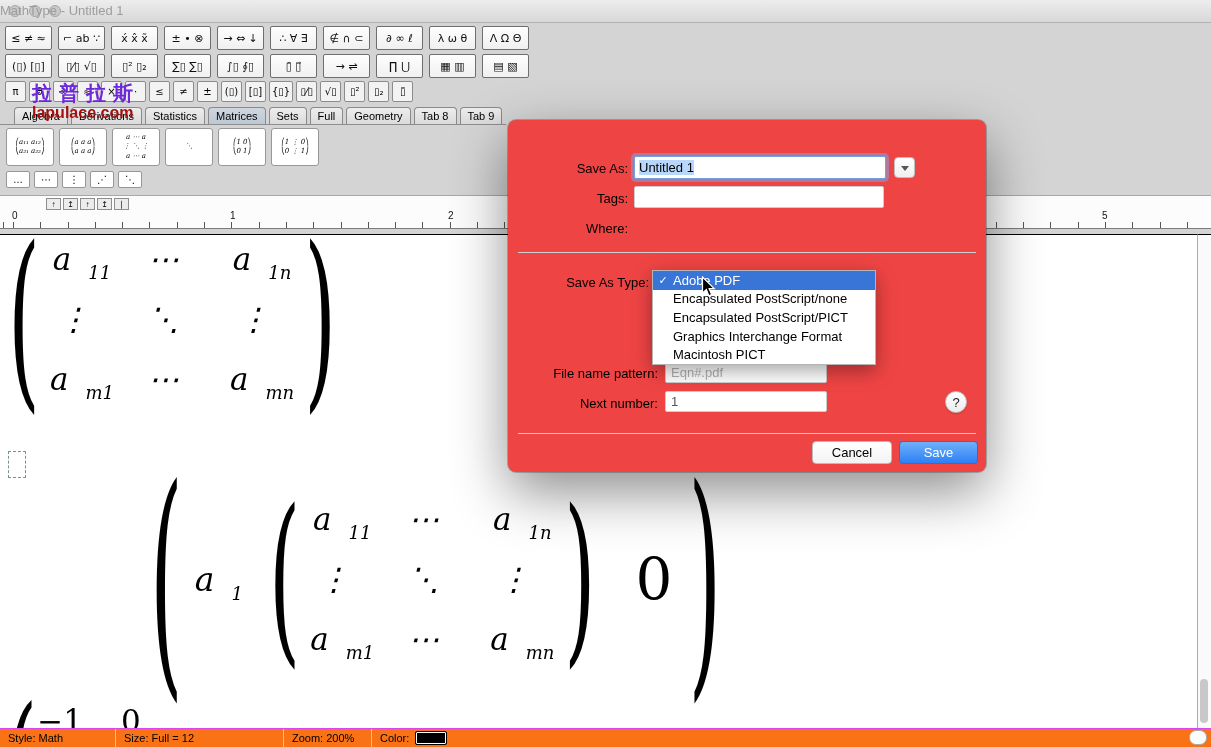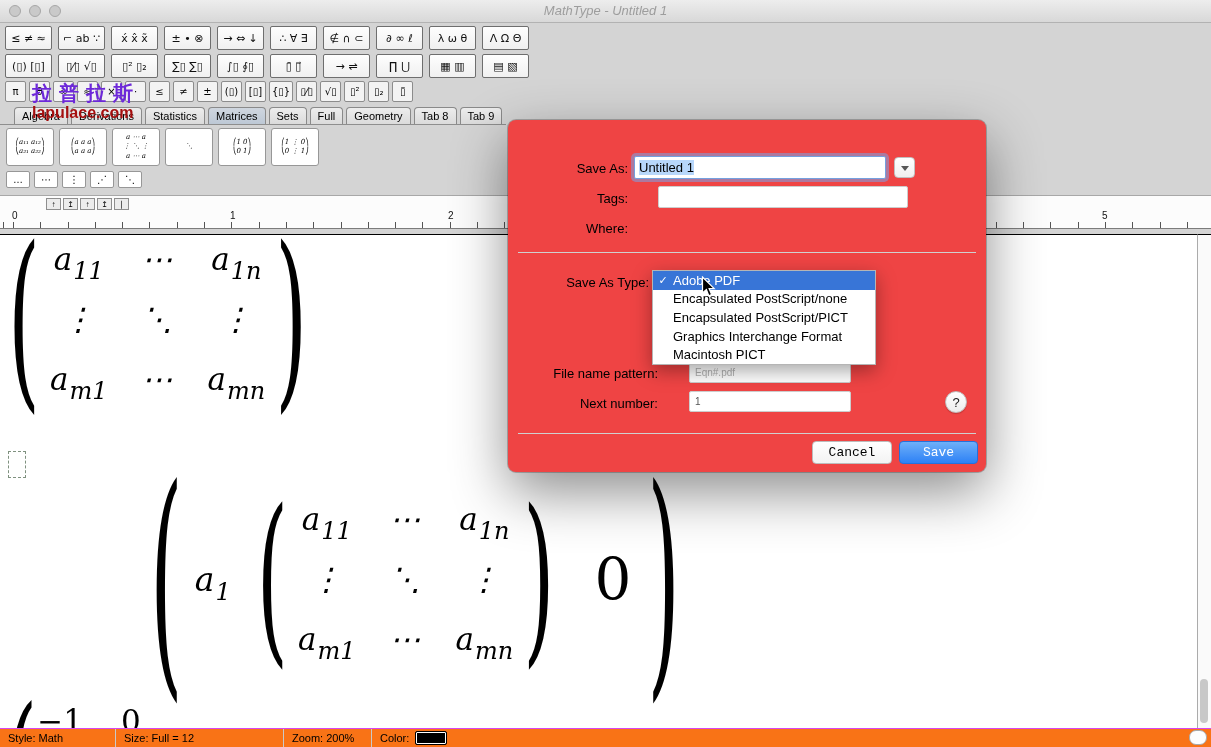--- a/index.html
+++ b/index.html
@@ -8,21 +8,21 @@
     background:#d4d4d4; font-family:"Liberation Sans", sans-serif;
     -webkit-font-smoothing:antialiased; color:#000;
   }
   
   .titlebar { position:absolute; top:0; left:0; right:0; height:22px;
     background:linear-gradient(#ededed,#d8d8d8); border-bottom:1px solid #b2b2b2; }
   .tl { position:absolute; top:5px; width:12px; height:12px; border-radius:50%;
     background:#c9c9c9; border:1px solid #a7a7a7; box-sizing:border-box; }
   .tl.c1{left:9px}.tl.c2{left:29px}.tl.c3{left:49px}
   .wtitle { position:absolute; left:0; right:0; top:0; height:22px; line-height:22px;
-    text-align:center; font-size:13px; color:#9d9d9d;font-style:italic; }
+    text-align:left; font-size:13px; color:#9d9d9d; }
   
   .tbrow { position:absolute; left:5px; display:flex; gap:6px; }
   .tb1{top:26px}.tb2{top:54px}
   .tbtn { width:47px; height:24px; background:linear-gradient(#fefefe,#f0f0f0);
     border:1px solid #6e6e6e; border-radius:2px; font-size:11px; line-height:1;
     display:flex; align-items:center; justify-content:center; padding:0;
     font-family:"DejaVu Sans",sans-serif; color:#101010; }
   .tb3 { position:absolute; top:81px; left:5px; display:flex; gap:3px; }
   .sbtn { min-width:21px; height:21px; padding:0 2px; background:#f3f3f3;
     border:1px solid #8c8c8c; border-radius:2px; font-size:10px;
@@ -59,21 +59,21 @@
   
   .canvas { position:absolute; top:234px; left:0; right:13px; bottom:18px;
     background:#fff; border-top:1px solid #000; overflow:hidden;
     font-family:"DejaVu Serif",serif; }
   .eq { position:absolute; display:flex; align-items:center; }
   .sp { display:inline-block; font-family:"DejaVu Serif",serif; font-weight:400;
     transform:scaleY(var(--sy,2.3)); }
   .mgrid { display:grid; grid-template-columns:auto auto auto; column-gap:34px;
     row-gap:24px; justify-items:center; align-items:center;
     font:italic 31px "DejaVu Serif",serif; margin:0 10px; }
-  .cs { font-size:24px; font-style:italic; position:relative; top:9px; margin-left:1px; }
+  .cs { font-size:18px; font-style:italic; position:relative; top:9px; margin-left:17px; }
   .selbox { position:absolute; left:8px; top:216px; width:16px; height:25px;
     border:1px dashed #7f917f; }
   .a1term { font:italic 33px "DejaVu Serif",serif; margin:0 26px 0 12px; }
   .zeroterm { font:400 58px "DejaVu Serif",serif; margin:0 16px 0 40px; }
   .prow { margin-top:16px; font:400 31px "DejaVu Serif",serif; display:flex; gap:38px; }
   
   .vscroll { position:absolute; top:234px; right:0; width:13px; bottom:18px;
     background:#fafafa; border-left:1px solid #ababab; border-top:1px solid #000; }
   .vthumb { position:absolute; left:2px; width:8px; bottom:6px; height:44px;
     background:#c8c8c8; border-radius:5px; }
@@ -102,22 +102,22 @@
     background:#fff; border:1px solid #74a0e0; border-radius:2px;
     box-shadow:0 0 0 3px rgba(119,166,235,.55); padding:3px 4px; box-sizing:border-box; }
   .seltext { background:#b8d7fb; }
   .disc { position:absolute; left:386px; top:37px; width:21px; height:21px;
     background:linear-gradient(#fff,#f0f0f0); border:1px solid #c0c0c0;
     border-radius:4px; padding:0; }
   .disc::after { content:""; position:absolute; left:6px; top:8px;
     border-left:4px solid transparent; border-right:4px solid transparent;
     border-top:5px solid #555; }
   .dinput { position:absolute; background:#fff; border:1px solid #cdcdcd;
-    font-size:10px; padding:2px 5px; box-sizing:border-box; border-radius:2px;
-    font-family:"Liberation Sans",sans-serif;margin-left:24px; }
+    font-size:13px; padding:2px 5px; box-sizing:border-box; border-radius:2px;
+    font-family:"Liberation Sans",sans-serif; }
   .tagsf { left:126px; top:66px; width:250px; height:22px; }
   .popup { position:absolute; left:126px; top:96px; width:250px; height:23px;
     background:#fff; border:1px solid #c6c6c6; border-radius:4px; box-sizing:border-box;
     display:flex; align-items:center; padding-left:6px; }
   .folder { width:16px; height:11px; background:#66aef5; border-radius:1.5px;
     position:relative; margin-right:7px; }
   .folder::before { content:""; position:absolute; top:-3px; left:1px; width:7px;
     height:3px; background:#66aef5; border-radius:2px 2px 0 0; }
   .stepper { position:absolute; right:1px; top:1px; bottom:1px; width:19px;
     background:linear-gradient(#6db4f9,#2a7ff2); border-radius:3px;
@@ -133,21 +133,21 @@
   .mi.selected { background:#3875d7; color:#fff; }
   .patternf { left:157px; top:242px; width:162px; height:21px; color:#b0b0b0; }
   .numberf  { left:157px; top:271px; width:162px; height:21px; color:#555; }
   .help { position:absolute; left:437px; top:271px; width:22px; height:22px;
     border-radius:50%; background:linear-gradient(#fff,#ededed);
     border:1px solid #bfbfbf; box-shadow:0 1px 1px rgba(0,0,0,.18);
     font-size:13px; color:#222; display:flex; align-items:center; justify-content:center;
     padding:0; }
   .btn { position:absolute; height:23px; border-radius:4px; font-size:13px;
     display:flex; align-items:center; justify-content:center; box-sizing:border-box;
-    padding:8px; font-family:Liberation Mono, monospace; }
+    padding:8px; font-family:Liberation Sans, sans-serif; }
   .cancelb { left:304px; top:321px; width:80px; background:linear-gradient(#fff,#f3f3f3);
     border:1px solid #bcbcbc; color:#000; }
   .saveb { left:391px; top:321px; width:79px; background:linear-gradient(#6fb0f8,#2d81f6);
     border:1px solid #2471dd; color:#fff; }
   .cursor { position:absolute; left:701px; top:276px; z-index:70; }
 </style>
 </head>
 <body>
 
 <div id="app">

